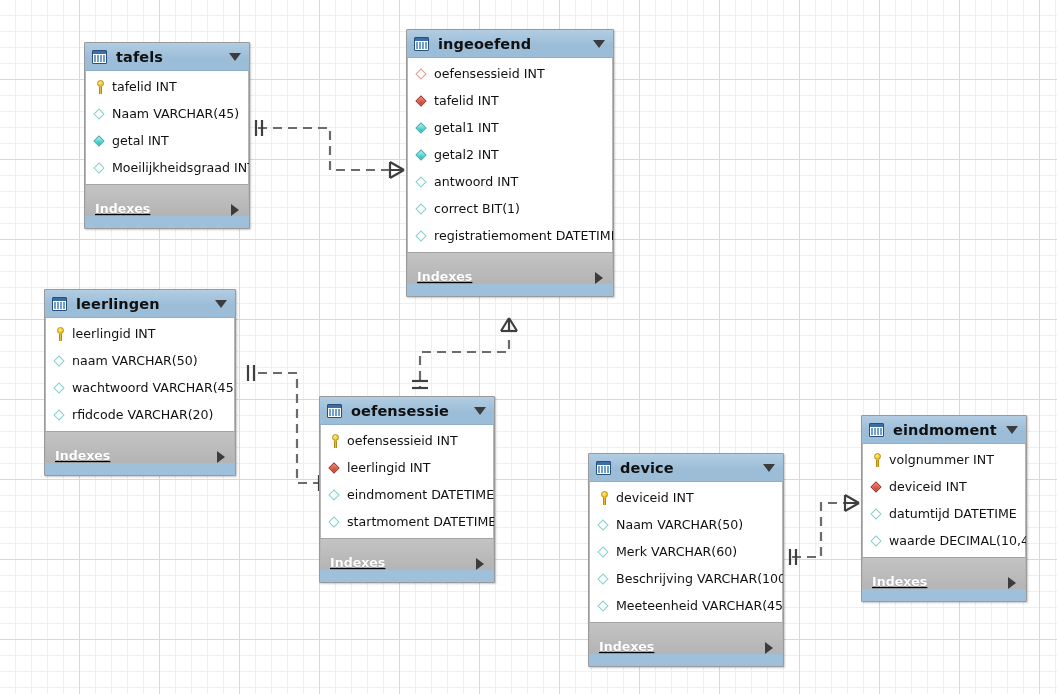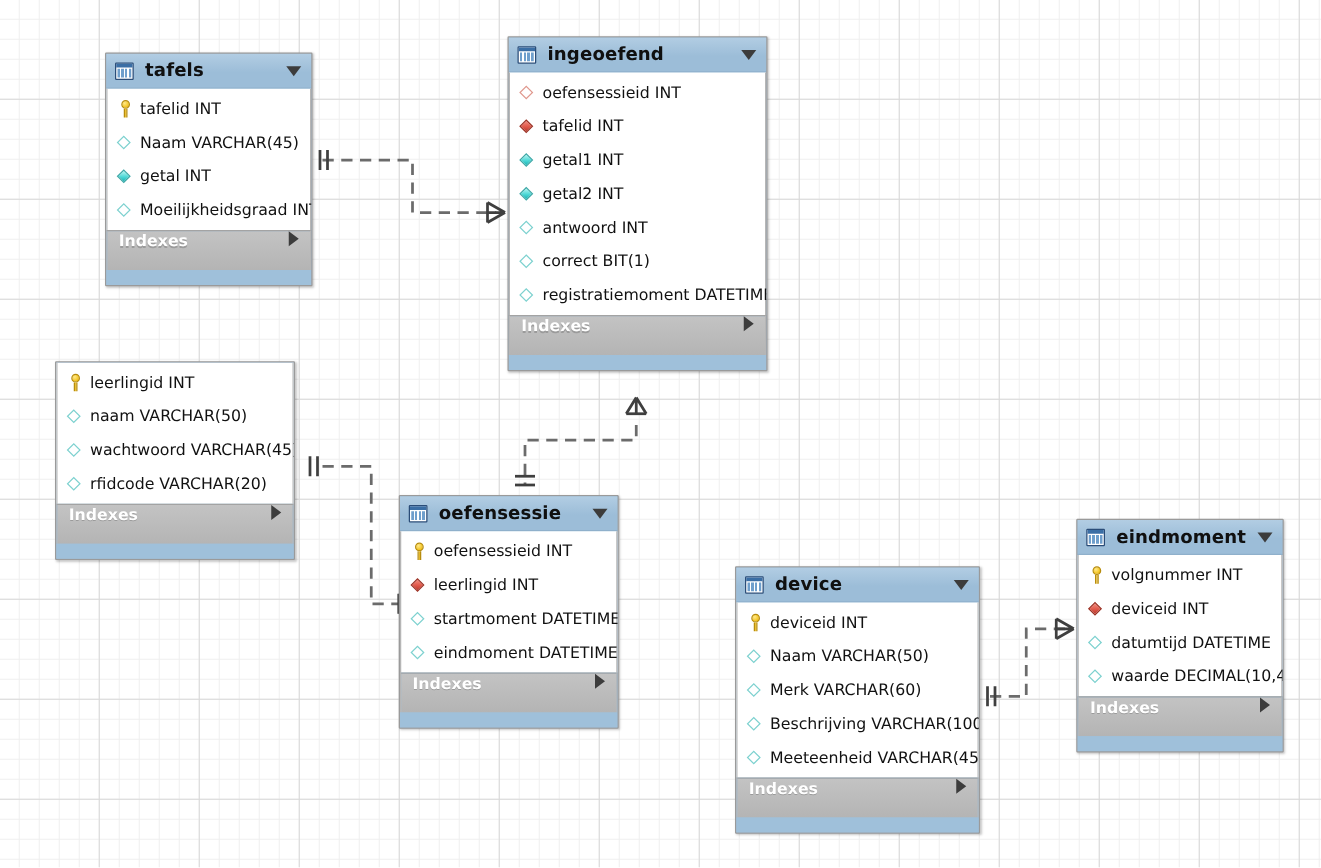--- a/index.html
+++ b/index.html
@@ -156,27 +156,28 @@
     transform: rotate(45deg);
     box-sizing:border-box;
   }
   .col-name {
     font-size: 12.6px;
     color: #111111;
   }
   .idx-row {
     height: 32px;
     display: flex;
-    align-items: flex-start;
+    align-items: flex-end;
     padding: 0 9px 0 9px;
     background: linear-gradient(to bottom,#c3c3c3 0%,#b4b4b4 100%);
     border-top: 1px solid #a3a3a3;
     border-left: 1px solid #b6b6b6;
     border-right: 1px solid #b6b6b6;
     box-sizing: border-box;
+    text-decoration: underline;
   }
   .idx-label {
     flex: 1 1 auto;
     font-size: 12.6px;
     font-weight: bold;
     color: #ffffff;
     text-shadow: 0 1px 0 rgba(0,0,0,0.18);
   }
   .idx-arrow {
     flex: 0 0 auto;
@@ -318,20 +319,25 @@
       </div>
     </div>
     <div class="idx-row">
       <span class="idx-label">Indexes</span>
       <span class="idx-arrow"></span>
     </div>
     <div class="tbl-footer"></div>
   </div>
 
   <div class="table-box" style="left:44px; top:289px; width:192px;">
+    <div class="tbl-header">
+      <span class="tbl-icon"></span>
+      <span class="tbl-title">leerlingen</span>
+      <span class="tbl-arrow"></span>
+    </div>
     <div class="tbl-body">
       <div class="col-row">
         <span class="col-icon ic-key"></span>
         <span class="col-name">leerlingid INT</span>
       </div>
       <div class="col-row">
         <span class="col-icon ic-null"></span>
         <span class="col-name">naam  VARCHAR(50)</span>
       </div>
       <div class="col-row">
@@ -360,25 +366,25 @@
       <div class="col-row">
         <span class="col-icon ic-key"></span>
         <span class="col-name">oefensessieid INT</span>
       </div>
       <div class="col-row">
         <span class="col-icon ic-fk"></span>
         <span class="col-name">leerlingid INT</span>
       </div>
       <div class="col-row">
         <span class="col-icon ic-null"></span>
+        <span class="col-name">eindmoment DATETIME</span>
+      </div>
+      <div class="col-row">
+        <span class="col-icon ic-null"></span>
         <span class="col-name">startmoment DATETIME</span>
-      </div>
-      <div class="col-row">
-        <span class="col-icon ic-null"></span>
-        <span class="col-name">eindmoment DATETIME</span>
       </div>
     </div>
     <div class="idx-row">
       <span class="idx-label">Indexes</span>
       <span class="idx-arrow"></span>
     </div>
     <div class="tbl-footer"></div>
   </div>
 
   <div class="table-box" style="left:588px; top:453px; width:196px;">

